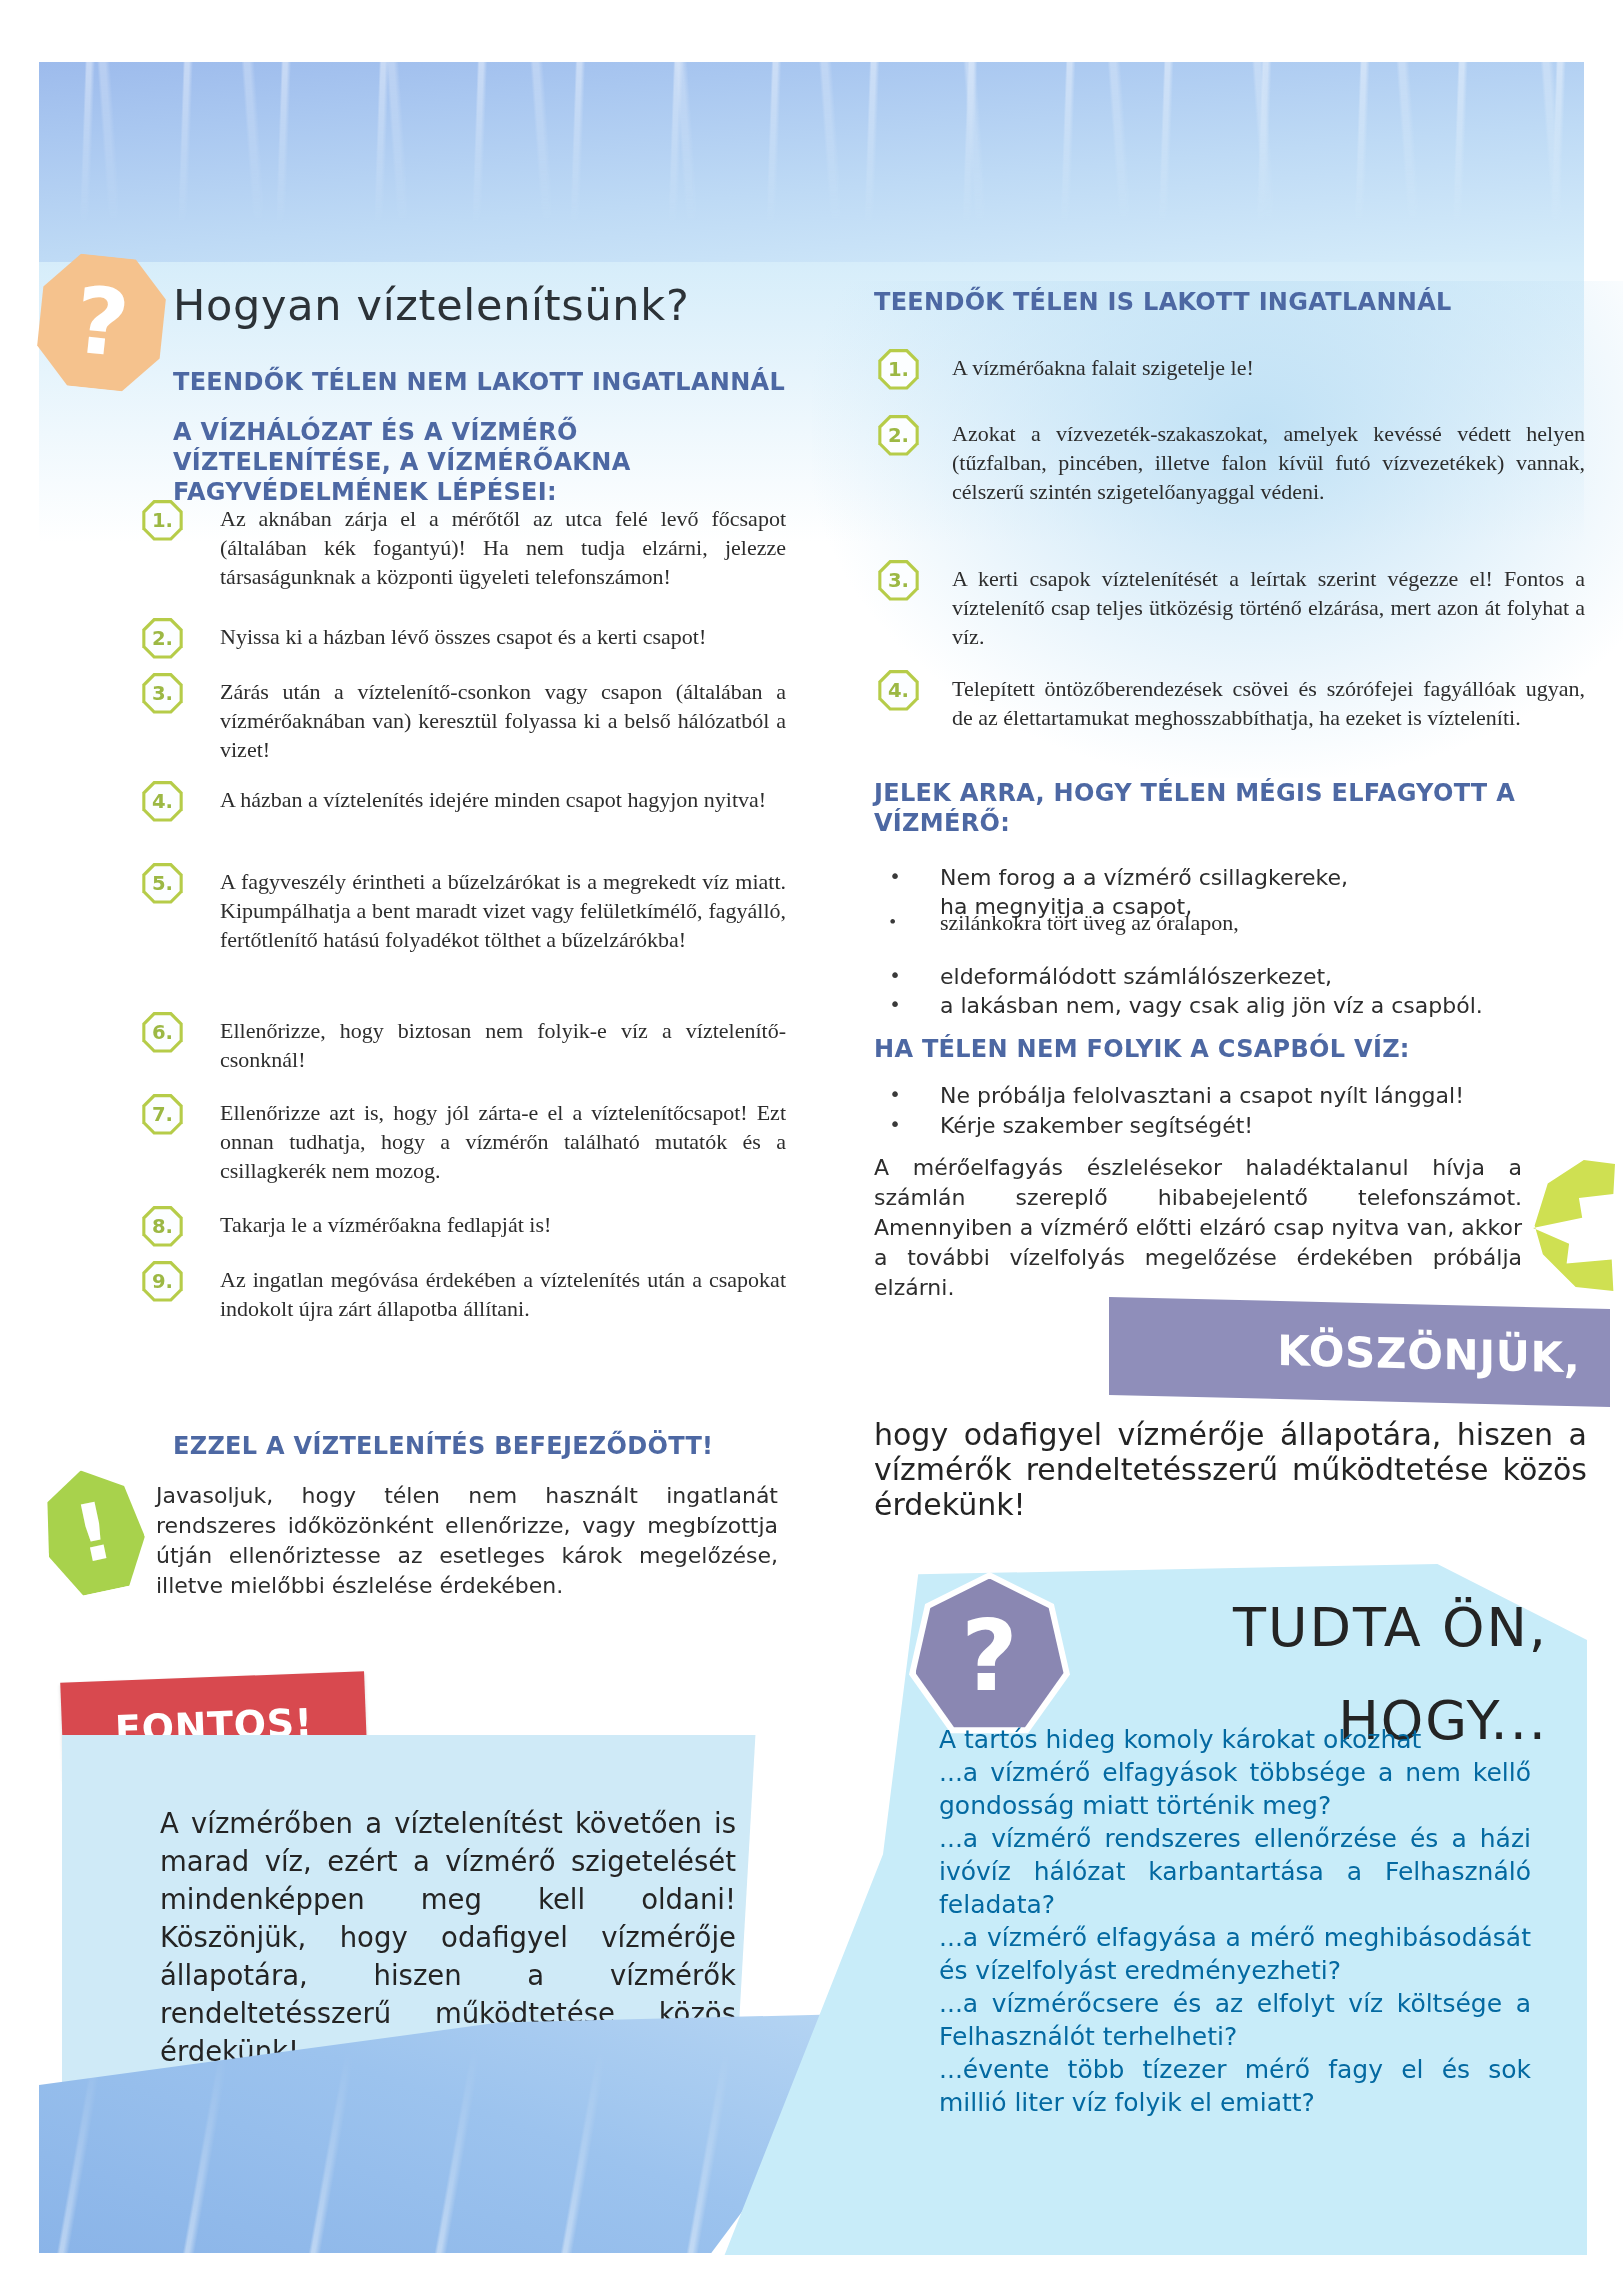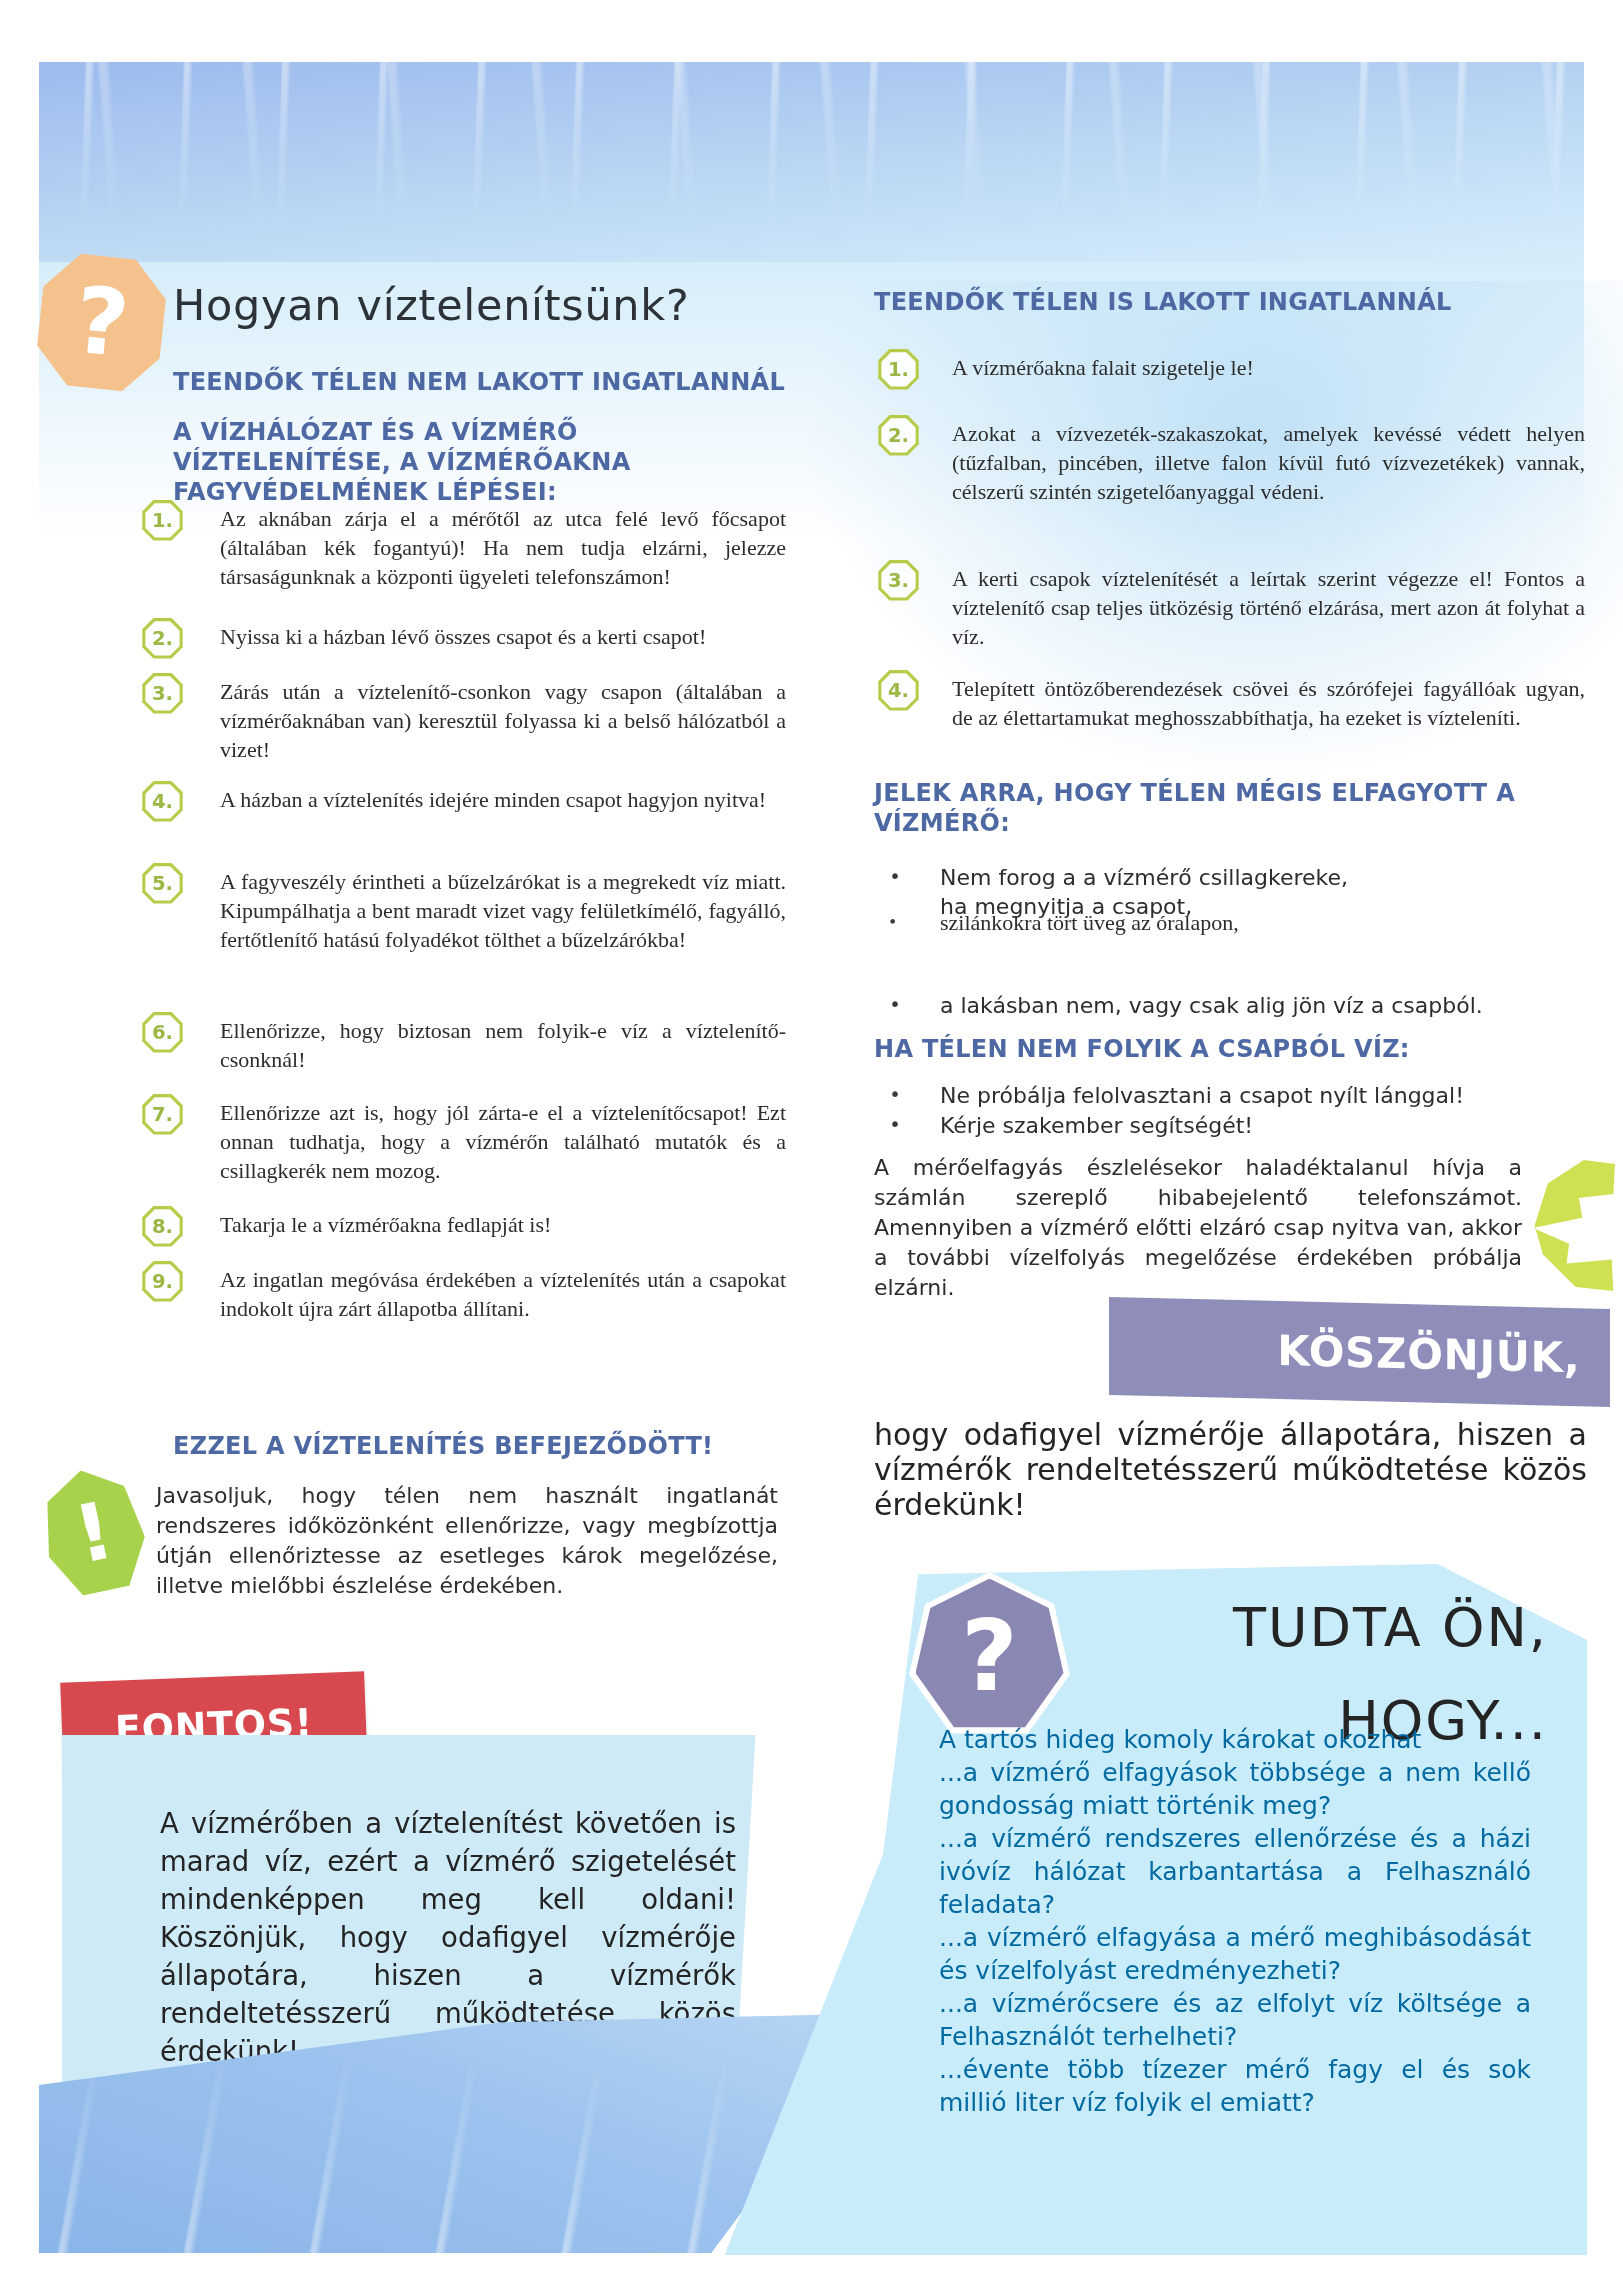--- a/index.html
+++ b/index.html
@@ -227,20 +227,21 @@
         <span class="b-num">4.</span>
       </span>
     <div class="txt">Telepített öntözőberendezések csövei és szórófejei fagyállóak ugyan, de az élettartamukat meghosszabbíthatja, ha ezeket is vízteleníti.</div>
   </div>
 
   <div class="abs h-blue" style="left:874px;top:779px;width:655px;">JELEK ARRA, HOGY TÉLEN MÉGIS ELFAGYOTT A VÍZMÉRŐ:</div>
 
   <div class="rbullet pre-line" style="top:863px;">Nem forog a a vízmérő csillagkereke,
 ha megnyitja a csapot,</div>
   <div class="rbullet" style="top:908px;font-family:Liberation Serif, serif;">szilánkokra tört üveg az óralapon,</div>
+  <div class="rbullet" style="top:962px;">eldeformálódott számlálószerkezet,</div>
   <div class="rbullet" style="top:991px;">a lakásban nem, vagy csak alig jön víz a csapból.</div>
 
   <div class="abs h-blue" style="left:874px;top:1035px;">HA TÉLEN NEM FOLYIK A CSAPBÓL VÍZ:</div>
 
   <div class="rbullet" style="top:1081px;">Ne próbálja felolvasztani a csapot nyílt lánggal!</div>
   <div class="rbullet" style="top:1111px;">Kérje szakember segítségét!</div>
 
   <div class="abs para" style="left:874px;top:1153px;width:648px;">A mérőelfagyás észlelésekor haladéktalanul hívja a számlán szereplő hibabejelentő telefonszámot. Amennyiben a vízmérő előtti elzáró csap nyitva van, akkor a további vízelfolyás megelőzése érdekében próbálja elzárni.</div>
 
   <div class="arrow-green"></div>

